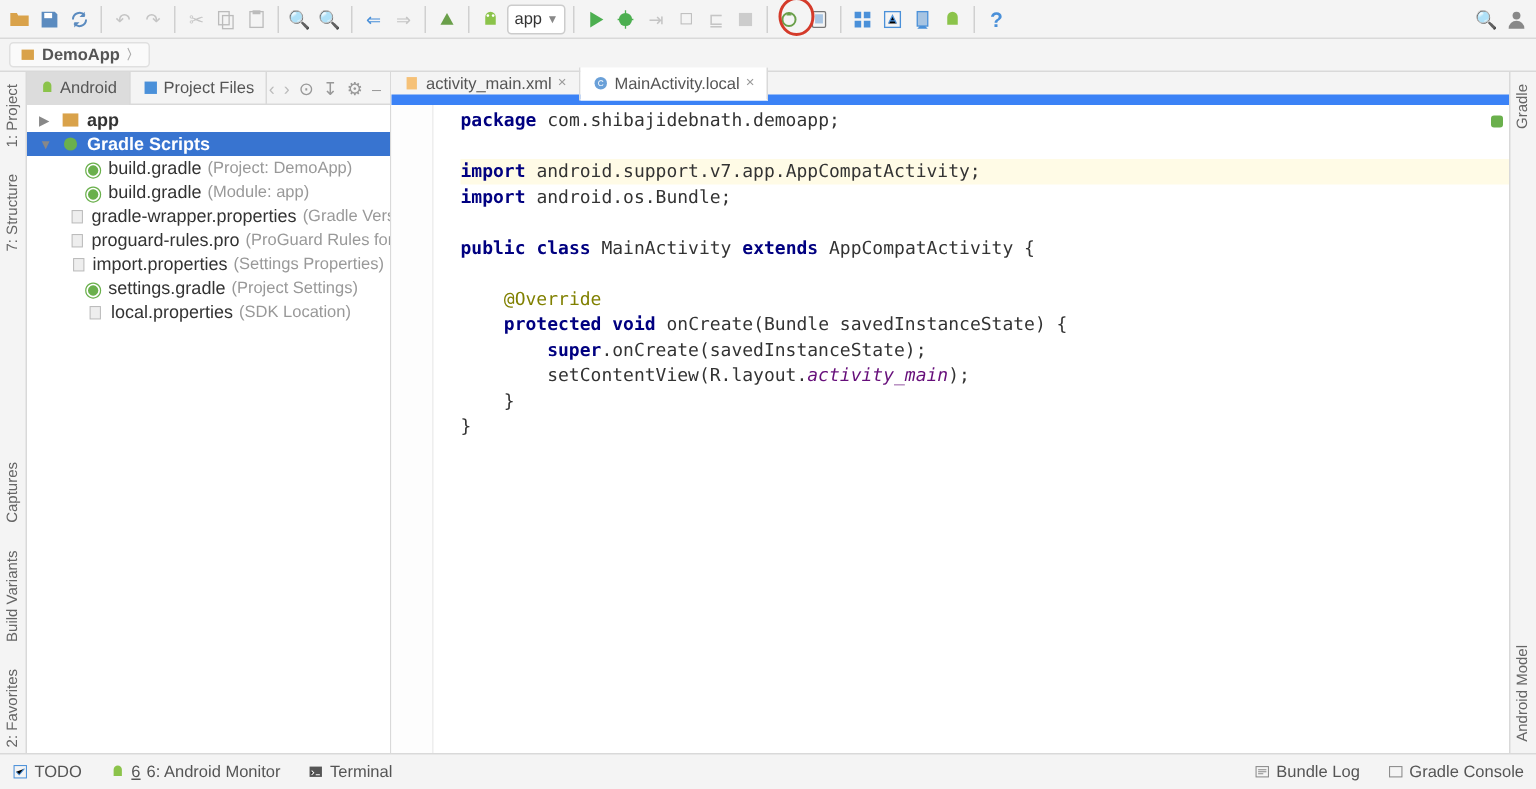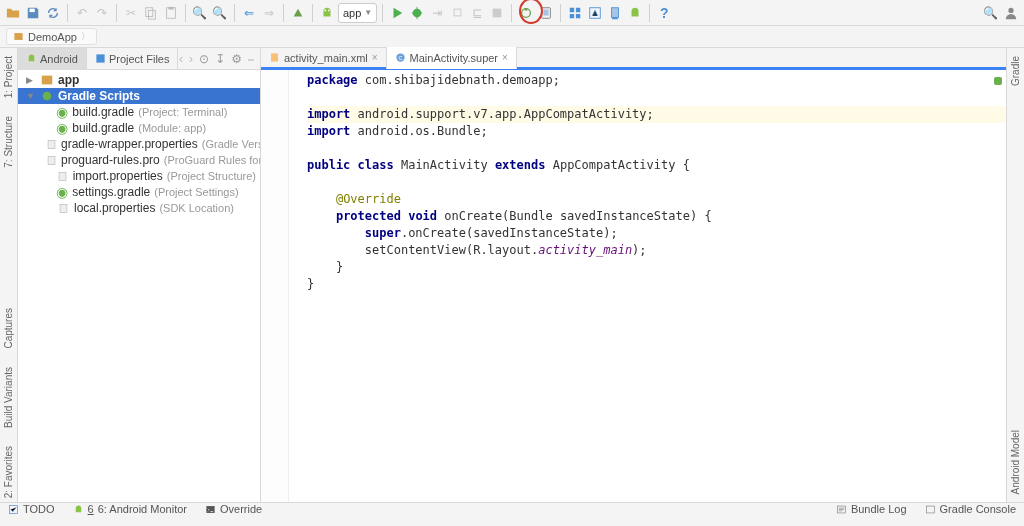--- a/index.html
+++ b/index.html
@@ -8,52 +8,52 @@
 .toolbar .sep{width:1px;height:18px;background:#d0d0d0;margin:0 3px;}
 .tb-btn{width:18px;height:18px;display:flex;align-items:center;justify-content:center;color:#7a7a7a;border-radius:2px;cursor:pointer;}
 .tb-btn.dim{color:#c5c5c5;}
 .tb-btn.green svg,.tb-btn.green{color:#6ab04c;}
 .tb-btn.blue{color:#4a90d9;}
 .app-select{height:20px;display:flex;align-items:center;gap:3px;border:1px solid #ccc;border-radius:3px;padding:0 4px;font-size:11px;background:#fff;cursor:pointer;}
 .spacer{flex:1;}
 .help{color:#4a90d9;font-weight:bold;font-size:14px;}
 .circle-mark{position:absolute;left:519px;top:-2px;width:24px;height:26px;border:2px solid #d43a2a;border-radius:50%;pointer-events:none;z-index:20;}
 .navbar{height:22px;background:#f4f4f4;border-bottom:1px solid #d9d9d9;display:flex;align-items:center;padding:0 6px;gap:6px;}
-.crumb{display:flex;align-items:center;gap:4px;font-size:11px;color:#555;border:1px solid #e0e0e0;border-radius:3px;padding:1px 6px;background:#fafafa;cursor:pointer;}
+.crumb{display:flex;align-items:center;gap:4px;font-size:11px;color:#555;border:1px solid #e0e0e0;border-radius:3px;padding:1px 6px;background:#fafafa;cursor:pointer;font-weight:bold;}
 .crumb .arr{color:#aaa;font-size:9px;}
 .mid{display:flex;height:454px;}
 .left-rail{width:18px;background:#f4f4f4;border-right:1px solid #d9d9d9;display:flex;flex-direction:column;align-items:center;padding-top:4px;gap:10px;}
 .rail-tab{writing-mode:vertical-rl;transform:rotate(180deg);font-size:10px;color:#666;display:flex;align-items:center;gap:4px;cursor:pointer;padding:4px 0;}
 .proj-panel{width:243px;background:#fff;border-right:1px solid #d9d9d9;display:flex;flex-direction:column;}
 .proj-tabs{height:22px;display:flex;align-items:center;border-bottom:1px solid #d9d9d9;background:#f4f4f4;}
 .ptab{padding:0 8px;height:22px;display:flex;align-items:center;gap:3px;font-size:11px;color:#555;border-right:1px solid #d9d9d9;cursor:pointer;}
 .ptab.active{background:#dcdcdc;}
 .ptab-tools{flex:1;display:flex;justify-content:flex-end;align-items:center;gap:6px;padding-right:6px;color:#999;}
 .tree{flex:1;overflow:auto;font-size:12px;padding-top:2px;}
 .tree-row{display:flex;align-items:center;gap:4px;padding:1px 4px 1px 8px;cursor:pointer;white-space:nowrap;}
 .tree-row .tg{width:10px;color:#888;font-size:9px;}
 .tree-row.sel{background:#3874d0;color:#fff;}
 .tree-row .ic{width:14px;height:14px;display:flex;align-items:center;justify-content:center;}
 .tree-row .hint{color:#999;font-size:11px;}
 .ind1{padding-left:24px;}
 .editor{flex:1;display:flex;flex-direction:column;background:#fff;}
-.edit-tabs{height:22px;background:#f4f4f4;border-bottom:3px solid #3b82f6;display:flex;align-items:center;}
+.edit-tabs{height:22px;background:#f4f4f4;border-bottom:7px solid #3b82f6;display:flex;align-items:center;}
 .etab{height:22px;display:flex;align-items:center;gap:4px;padding:0 8px;border-right:1px solid #d9d9d9;font-size:11px;color:#555;cursor:pointer;}
 .etab.active{background:#fff;border-bottom:1px solid #fff;margin-bottom:-1px;}
 .etab .cx{color:#999;font-size:10px;cursor:pointer;}
 .code-wrap{flex:1;display:flex;position:relative;gap:12px;}
 .gut{width:28px;background:#fdfdfd;border-right:1px solid #eee;}
 .code{flex:1;font-family:Menlo,Consolas,monospace;font-size:12px;line-height:17px;padding:2px 0 0 6px;white-space:pre;color:#333;}
 .hlrow{background:#fffbe6;}
 .k{color:#000080;font-weight:bold;}
 .ann{color:#808000;}
 .str{font-style:italic;color:#660e7a;margin-top:24px;}
 .right-rail{width:18px;background:#f4f4f4;border-left:1px solid #d9d9d9;display:flex;flex-direction:column;align-items:center;justify-content:space-between;padding:4px 0;}
 .right-rail .rail-tab{transform:rotate(180deg);}
-.status{height:24px;background:#f4f4f4;border-top:1px solid #d9d9d9;display:flex;align-items:flex-start;padding:0 8px;gap:18px;}
+.status{height:24px;background:#f4f4f4;border-top:1px solid #d9d9d9;display:flex;align-items:center;padding:0 8px;gap:18px;}
 .sbtn{display:flex;align-items:center;gap:4px;font-size:11px;color:#555;cursor:pointer;}
 .sbtn .n{text-decoration:underline;}
 svg{width:14px;height:14px;display:block;}
 .sq-green{background:#6ab04c;width:8px;height:8px;border-radius:2px;display:inline-block;}
 .dot{color:#6ab04c;font-size:14px;line-height:12px;}
 .tiny-ic{width:11px;height:11px;}
 </style>
 </head>
 <body>
 
@@ -260,21 +260,21 @@
             <svg viewBox="0 0 16 16">
               <circle cx="8" cy="8" r="5" fill="#6ab04c"></circle>
             </svg>
           </span>
         <b>Gradle Scripts</b>
       </div>
       <div class="tree-row ind1">
           <span class="tg"></span>
           <span class="dot">◉</span>
           <span>build.gradle</span> 
-          <span class="hint">(Project: Terminal)</span>
+          <span class="hint">(Project: DemoApp)</span>
         </div>
       <div class="tree-row ind1">
           <span class="tg"></span>
           <span class="dot">◉</span>
           <span>build.gradle</span> 
           <span class="hint">(Module: app)</span>
         </div>
       <div class="tree-row ind1">
           <span class="tg"></span>
           <span class="ic">
@@ -296,21 +296,21 @@
           <span class="hint">(ProGuard Rules for app)</span>
         </div>
       <div class="tree-row ind1">
           <span class="tg"></span>
           <span class="ic">
             <svg class="tiny-ic" viewBox="0 0 16 16">
               <rect x="3" y="2" width="10" height="12" fill="#eee" stroke="#bbb"></rect>
             </svg>
           </span>
           <span>import.properties</span> 
-          <span class="hint">(Project Structure)</span>
+          <span class="hint">(Settings Properties)</span>
         </div>
       <div class="tree-row ind1">
           <span class="tg"></span>
           <span class="dot">◉</span>
           <span>settings.gradle</span> 
           <span class="hint">(Project Settings)</span>
         </div>
       <div class="tree-row ind1">
           <span class="tg"></span>
           <span class="ic">
@@ -331,21 +331,21 @@
             <rect x="3" y="2" width="10" height="12" fill="#f6c177"></rect>
           </svg>
         <span>activity_main.xml</span>
         <span class="cx">×</span>
       </div>
       <div class="etab active">
         <svg class="tiny-ic" viewBox="0 0 16 16">
             <circle cx="8" cy="8" r="6" fill="#6aa0d8"></circle>
             <text x="8" y="11" text-anchor="middle" font-size="8" fill="#fff">C</text>
           </svg>
-        <span>MainActivity.super</span>
+        <span>MainActivity.local</span>
         <span class="cx">×</span>
       </div>
     </div>
     <div class="code-wrap">
       <div class="gut"></div>
       <div class="code"><div><span class="k">package</span><span> com.shibajidebnath.demoapp;</span></div><div>&nbsp;</div><div class="hlrow"><span class="k">import</span><span> android.support.v7.app.AppCompatActivity;</span></div><div><span class="k">import</span><span> android.os.Bundle;</span></div><div>&nbsp;</div><div><span class="k">public</span> <span class="k">class</span><span> MainActivity </span><span class="k">extends</span><span> AppCompatActivity {</span></div><div>&nbsp;</div><div>    <span class="ann">@Override</span></div><div>    <span class="k">protected</span> <span class="k">void</span><span> onCreate(Bundle savedInstanceState) {</span></div><div>        <span class="k">super</span><span>.onCreate(savedInstanceState);</span></div><div>        <span>setContentView(R.layout.</span><span class="str">activity_main</span><span>);</span></div><div>    }</div><div>}</div></div>
       <div style="position:absolute;top:4px;right:4px;"><span class="sq-green"></span></div>
     </div>
   </div>
 
@@ -372,21 +372,21 @@
         <path fill="#8bc34a" d="M4 6a4 4 0 0 1 8 0v6H4z"></path>
       </svg>
       <span class="n">6</span>
       <span>6: Android Monitor</span>
     </span>
   <span class="sbtn">
       <svg class="tiny-ic" viewBox="0 0 16 16">
         <rect x="2" y="3" width="12" height="10" fill="#555"></rect>
         <path stroke="#fff" d="M4 7l2 2-2 2M8 11h4"></path>
       </svg>
-      <span>Override</span>
+      <span>Terminal</span>
     </span>
   <span class="spacer"></span>
   <span class="sbtn">
       <svg class="tiny-ic" viewBox="0 0 16 16">
         <rect x="2" y="3" width="12" height="10" fill="none" stroke="#888"></rect>
         <path stroke="#888" d="M4 6h8M4 8h8M4 10h5"></path>
       </svg>
       <span>Bundle Log</span>
     </span>
   <span class="sbtn">

